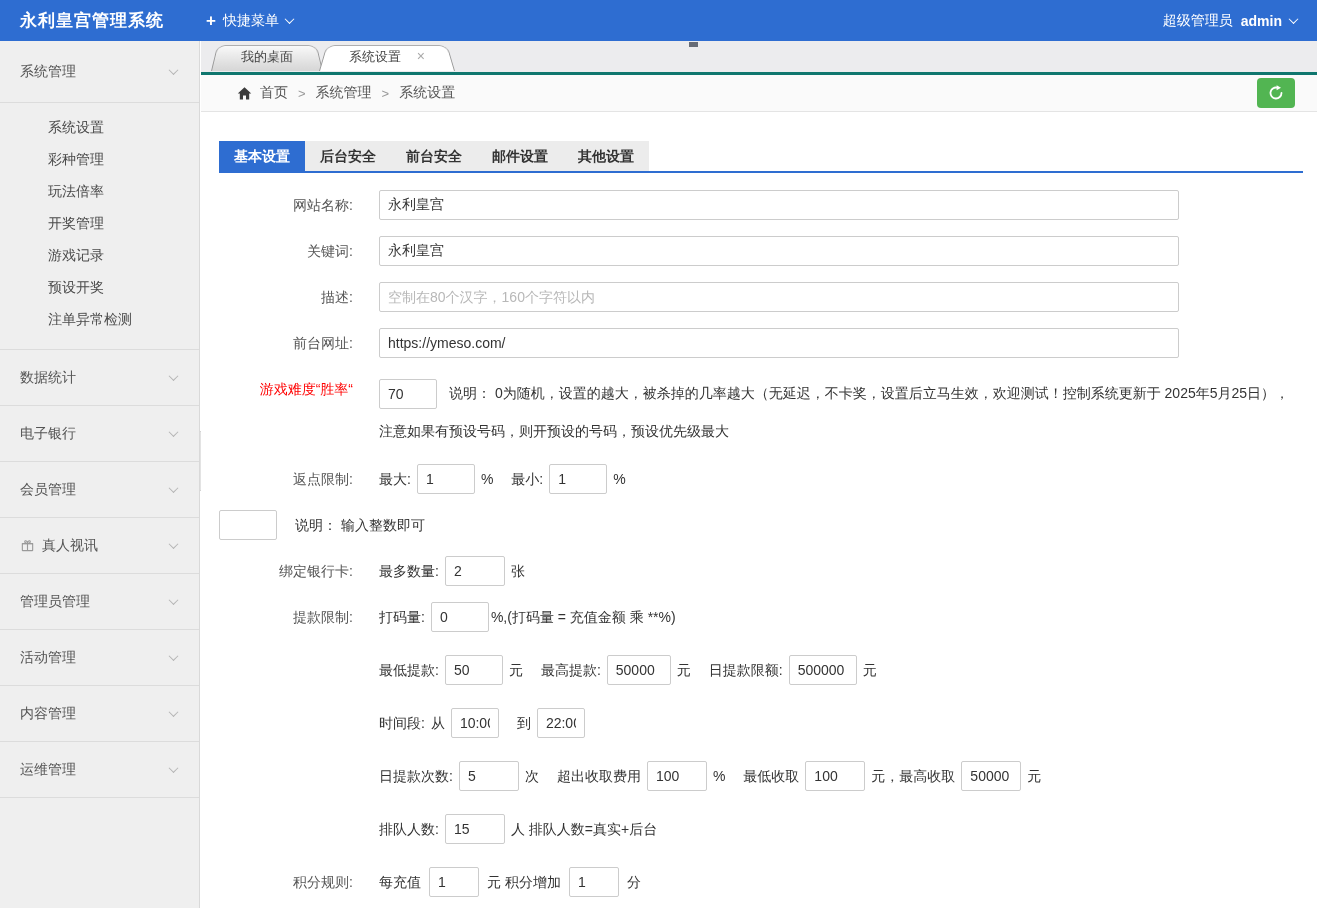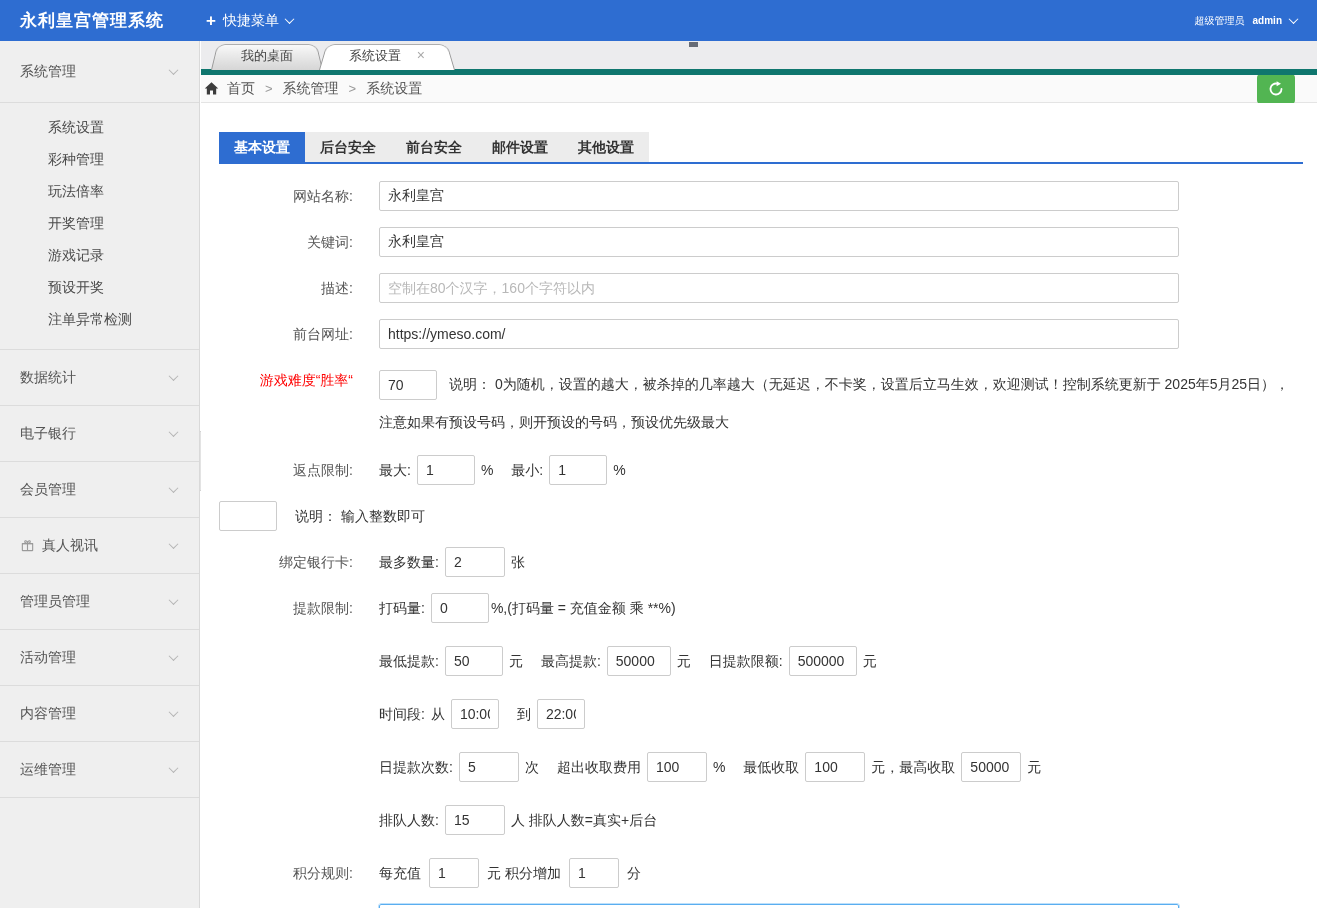--- a/index.html
+++ b/index.html
@@ -7,21 +7,21 @@
     font-family:"Liberation Sans","DejaVu Sans",sans-serif; background:#fff; }
   .app { position:relative; width:1317px; height:908px; }
 
   
   header { position:absolute; top:0; left:0; right:0; height:41px; background:#2e6dd1;
     display:flex; align-items:center; color:#fff; padding:0 20px; }
   .brand { font-size:17px; font-weight:bold; letter-spacing:1px; }
   .quick-menu { margin-left:42px; font-size:14px; display:flex; align-items:center; gap:7px; cursor:pointer; }
   .plus { font-size:17px; font-weight:bold; line-height:1; }
   .spacer { flex:1; }
-  .user-area { font-size:10px; display:flex; align-items:center; gap:8px; cursor:pointer; }
+  .user-area { font-size:14px; display:flex; align-items:center; gap:8px; cursor:pointer; }
   .uname { font-weight:bold; }
   .chev { display:inline-block; width:7px; height:7px; border-right:1.5px solid #fff;
     border-bottom:1.5px solid #fff; transform:rotate(45deg) translate(-1px,-1px); }
   .chev-gray { border-color:#b5b5b5; }
 
   
   aside { position:absolute; top:41px; left:0; bottom:0; width:200px; background:#efefef;
     border-right:1px solid #d9d9d9; }
   .side-sec { height:56px; display:flex; align-items:center; justify-content:space-between;
     padding:0 22px 0 20px; font-size:14px; color:#555; border-bottom:1px solid #dcdcdc; cursor:pointer; }
@@ -32,35 +32,35 @@
   .side-handle { position:absolute; left:200px; top:390px; width:15px; height:60px;
     background:#e3e3e3; border:1px solid #d2d2d2; border-left:none; border-radius:0 10px 10px 0;
     display:flex; align-items:center; justify-content:center; cursor:pointer; }
   .tri-left { width:0; height:0; border-top:5px solid transparent; border-bottom:5px solid transparent;
     border-right:6px solid #9f9f9f; }
   .gift-icon { display:inline-block; line-height:0; }
 
   
   main { position:absolute; top:41px; left:201px; right:0; bottom:0; display:flex; flex-direction:column; }
 
-  .tabstrip { height:34px; background:#ececee; border-bottom:6px solid #0f766e;
-    display:flex; align-items:flex-start; padding-left:10px; position:relative; flex:none; }
+  .tabstrip { height:34px; background:#ececee; border-bottom:3px solid #0f766e;
+    display:flex; align-items:center; padding-left:10px; position:relative; flex:none; }
   .strip-marker { position:absolute; left:488px; top:1px; width:9px; height:5px; background:#676c76; }
   .dtab { position:relative; height:29px; line-height:29px; padding:0 30px; font-size:13px;
     color:#444; margin-right:-4px; cursor:pointer; }
   .dtab::before { content:""; position:absolute; inset:0; border:1px solid #9a9a9a; border-bottom:none;
     border-radius:9px 9px 0 0; background:linear-gradient(#f9f9f9,#d6d6d6);
     transform:perspective(12px) rotateX(3deg); transform-origin:bottom; }
   .dtab.active { z-index:2; }
   .dtab.active::before { background:#fff; }
   .dtab .lbl, .dtab .close { position:relative; z-index:1; }
   .dtab .close { margin-left:12px; color:#a9a9a9; font-size:14px; }
 
-  .crumbbar { height:28px; background:#fafafa; border-bottom:1px solid #e4e4e4;
-    display:flex; align-items:center; padding:0 22px 0 3px; flex:none; }
+  .crumbbar { height:37px; background:#fafafa; border-bottom:1px solid #e4e4e4;
+    display:flex; align-items:center; padding:0 22px 0 36px; flex:none; }
   .crumbs { display:flex; align-items:center; gap:10px; font-size:14px; color:#555; }
   .crumb { cursor:pointer; }
   .crumb-sep { color:#999; font-size:13px; }
   .home-icon { line-height:0; margin-right:-2px; }
   .refresh-btn { margin-left:auto; width:38px; height:30px; background:#52b552; border:none;
     border-radius:4px; display:flex; align-items:center; justify-content:center; cursor:pointer; }
 
   .content { flex:1; background:#fff; padding:17px 14px 0 18px; overflow:hidden; }
 
   

